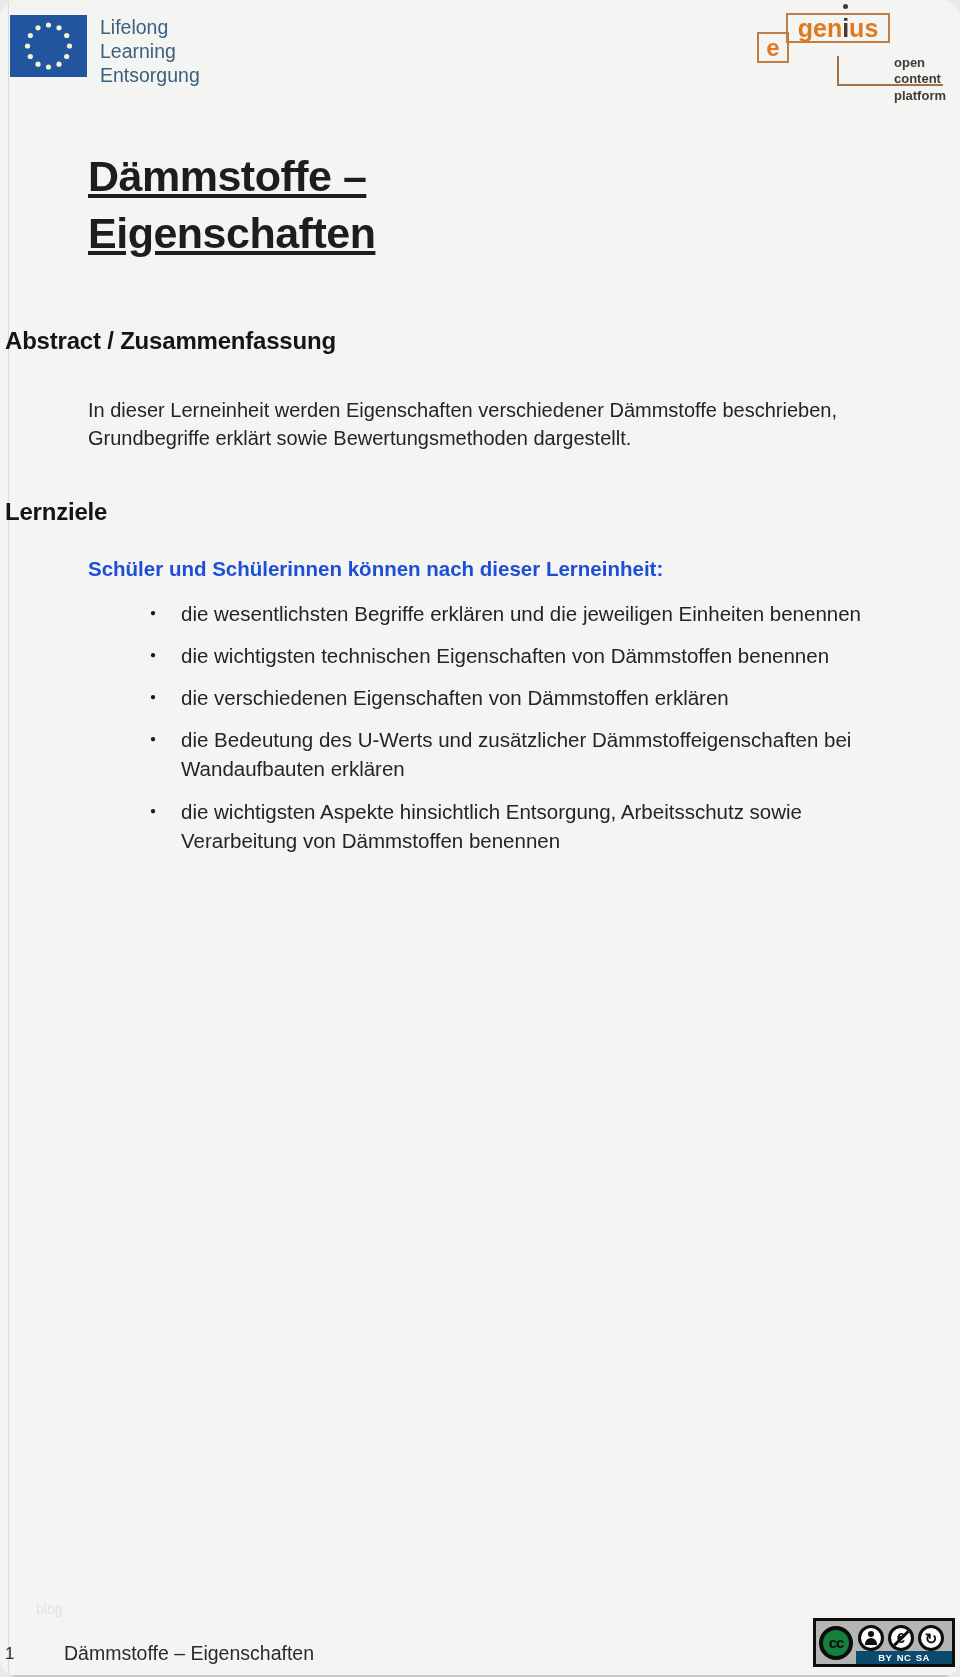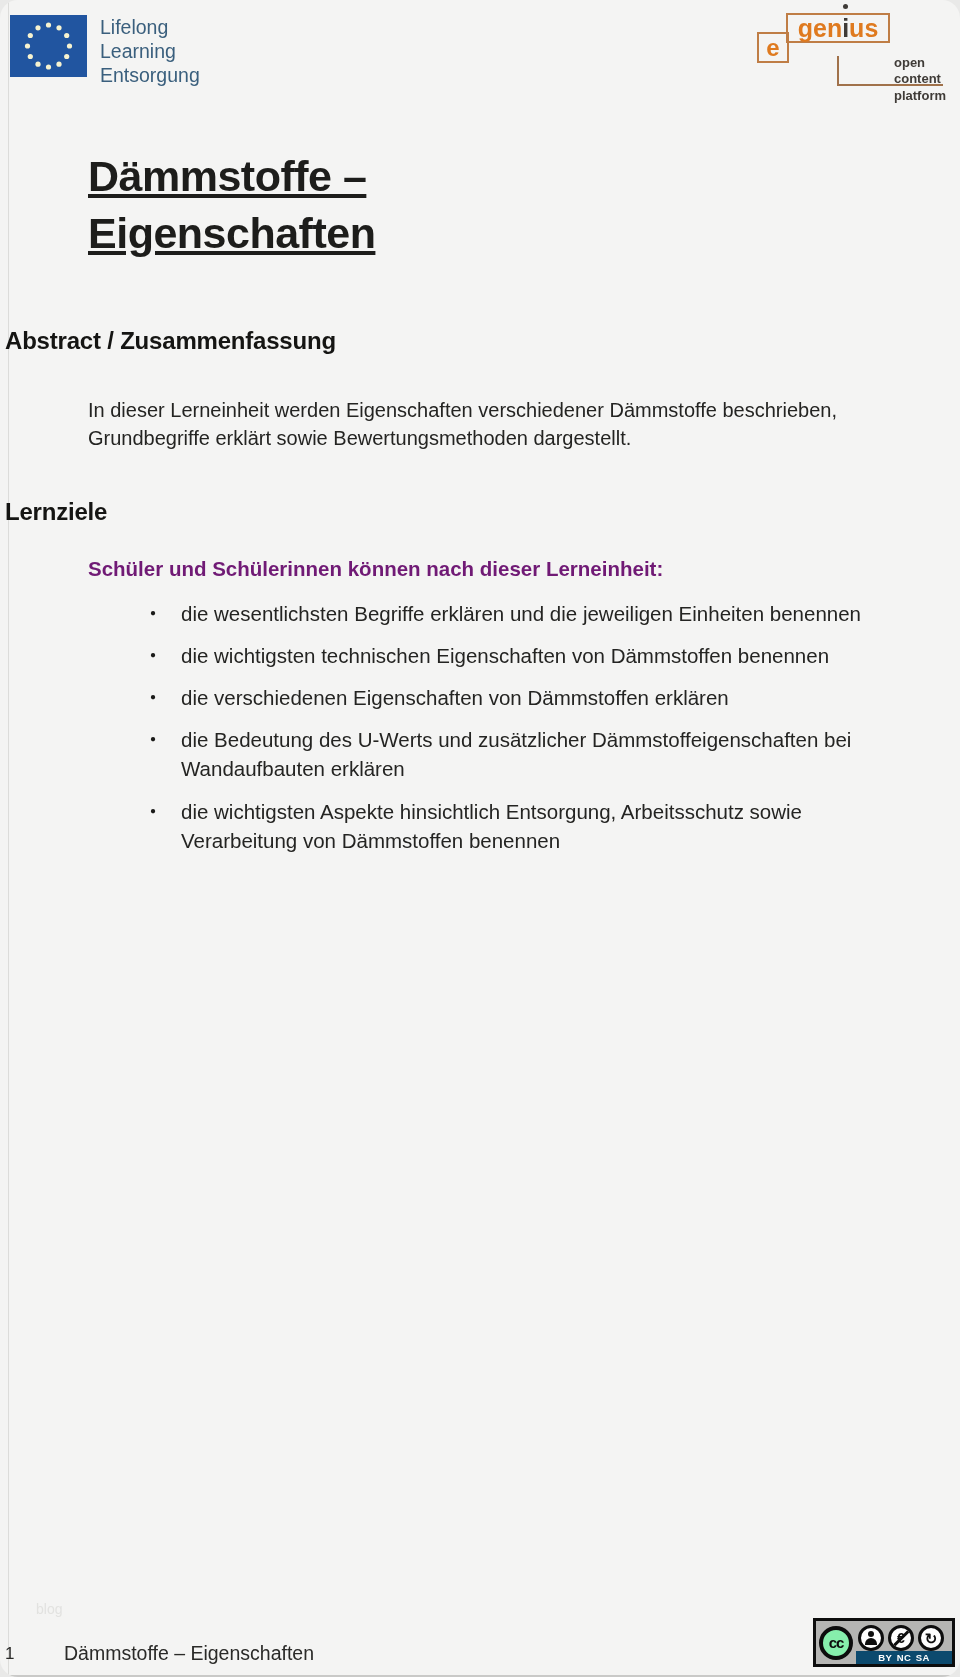--- a/index.html
+++ b/index.html
@@ -55,21 +55,21 @@
     font-size:24px; font-weight:bold; color:#151513; letter-spacing:-0.2px;
   }
   .h-abstract { top:327px; }
   .h-lernziele { top:498px; }
   .abstract-body {
     position:absolute; left:88px; top:396px; width:790px;
     font-size:20px; line-height:1.42;
   }
   .lz-intro {
     position:absolute; left:88px; top:557px;
-    font-size:20.5px; font-weight:bold; color:#701a75;
+    font-size:20.5px; font-weight:bold; color:#1d4ed8;
   }
   .lz-list { position:absolute; left:148px; top:599px; width:740px; list-style:none; }
   .lz-list li {
     position:relative; padding-left:33px; margin-bottom:13px;
     font-size:20.5px; line-height:1.42; max-width:730px;
   }
   .lz-list li::before {
     content:"●"; position:absolute; left:2px; top:7px; font-size:10px; color:#1a1a18;
   }
 
@@ -77,21 +77,21 @@
   .watermark { position:absolute; left:36px; top:1601px; font-size:14px; color:#e2e2e0; }
   .page-number { position:absolute; left:5px; top:1644px; font-size:17px; color:#2a2a28; }
   .footer-title { position:absolute; left:64px; top:1642px; font-size:19.5px; color:#2a2a28; }
 
   .cc-badge {
     position:absolute; left:813px; top:1618px; width:142px; height:49px;
     background:#b5b5b3; border:3px solid #0d0d0d; display:flex; align-items:center;
   }
   .cc-circle {
     width:34px; height:34px; border:4px solid #0d0d0d; border-radius:50%;
-    background:#86efac; display:flex; align-items:center; justify-content:center;
+    background:#15803d; display:flex; align-items:center; justify-content:center;
     font-weight:bold; font-size:15px; letter-spacing:-1px; color:#0d0d0d;
     margin-left:3px; flex:none;
   }
   .mini-group { display:flex; gap:4px; margin-left:5px; margin-top:-9px; }
   .mini-circle {
     width:26px; height:26px; border:3px solid #0d0d0d; border-radius:50%;
     background:#fdfdfd; position:relative; display:flex; flex-direction:column;
     align-items:center; justify-content:center; overflow:hidden; flex:none;
   }
   .by-head { width:6px; height:6px; border-radius:50%; background:#0d0d0d; }

